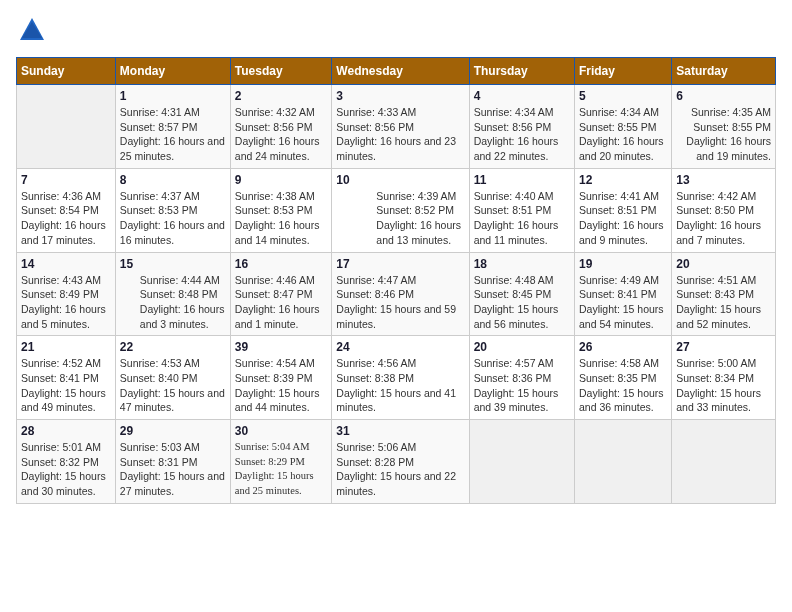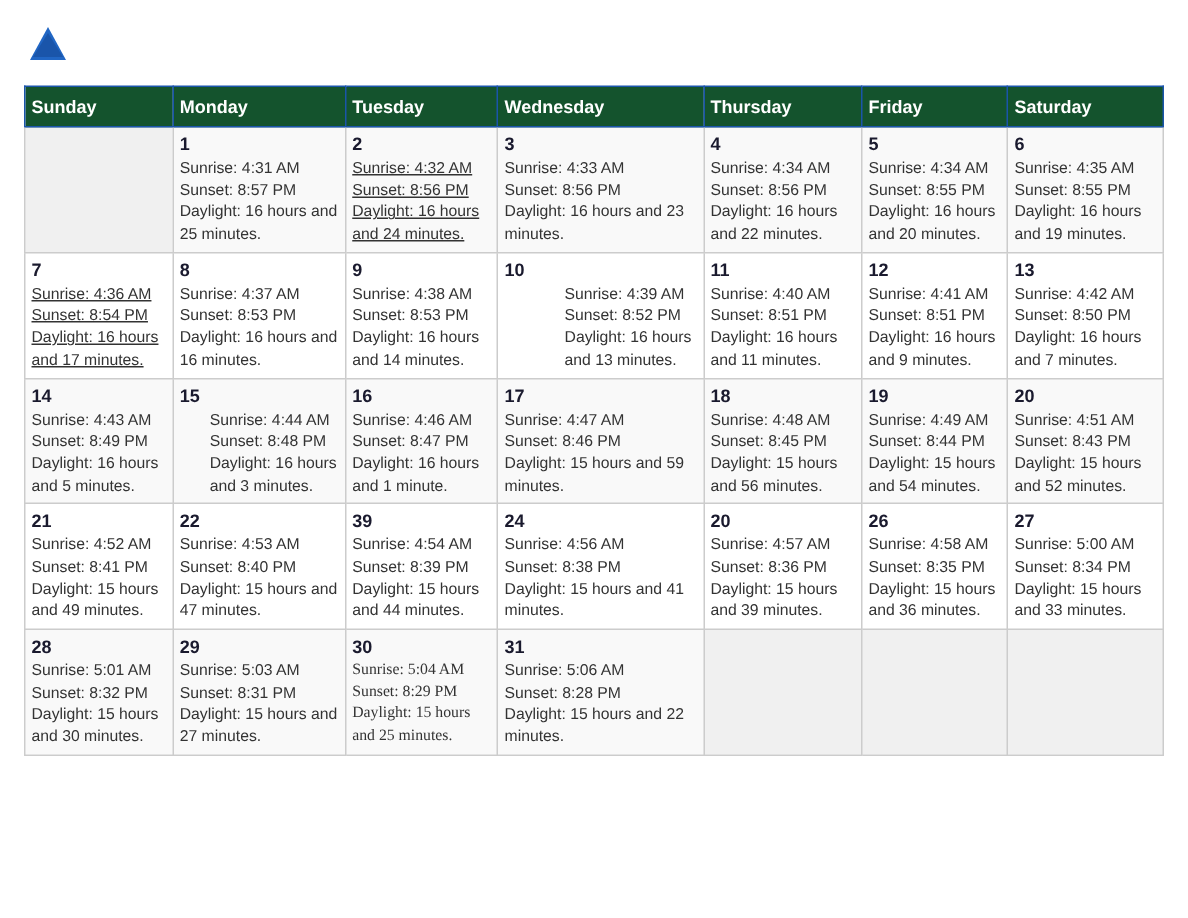--- a/index.html
+++ b/index.html
@@ -46,21 +46,21 @@
     .location-subtitle {
       font-size: 14px;
       color: #333;
     }
     table {
       width: 100%;
       border-collapse: collapse;
       font-size: 11px;
     }
     thead tr {
-      background-color: #14532d;
+      background-color: #a16207;
       color: #fff;
       padding-left: 28px;
     }
     thead th {
       padding: 6px 4px;
       text-align: left;
       font-size: 12px;
       font-weight: bold;
       border: 1px solid #1a55aa;
     }
@@ -129,21 +129,21 @@
   <tr>
         <td class="empty-cell"></td>
         <td>
           <div class="day-number">1</div>
           <div class="day-info" style="white-space: pre-line;">Sunrise: 4:31 AM
 Sunset: 8:57 PM
 Daylight: 16 hours and 25 minutes.</div>
         </td>
         <td>
           <div class="day-number">2</div>
-          <div class="day-info" style="white-space: pre-line; text-decoration: underline;">Sunrise: 4:32 AM
+          <div class="day-info" style="white-space: pre-line;">Sunrise: 4:32 AM
 Sunset: 8:56 PM
 Daylight: 16 hours and 24 minutes.</div>
         </td>
         <td>
           <div class="day-number">3</div>
           <div class="day-info" style="white-space: pre-line;">Sunrise: 4:33 AM
 Sunset: 8:56 PM
 Daylight: 16 hours and 23 minutes.</div>
         </td>
         <td>
@@ -153,29 +153,29 @@
 Daylight: 16 hours and 22 minutes.</div>
         </td>
         <td>
           <div class="day-number">5</div>
           <div class="day-info" style="white-space: pre-line;">Sunrise: 4:34 AM
 Sunset: 8:55 PM
 Daylight: 16 hours and 20 minutes.</div>
         </td>
         <td>
           <div class="day-number">6</div>
-          <div class="day-info" style="white-space: pre-line;">Sunrise: 4:35 AM
+          <div class="day-info" style="white-space: pre-line; text-align: right;">Sunrise: 4:35 AM
 Sunset: 8:55 PM
 Daylight: 16 hours and 19 minutes.</div>
         </td>
       </tr>
       <tr>
         <td>
           <div class="day-number">7</div>
-          <div class="day-info" style="white-space: pre-line; text-decoration: underline;">Sunrise: 4:36 AM
+          <div class="day-info" style="white-space: pre-line;">Sunrise: 4:36 AM
 Sunset: 8:54 PM
 Daylight: 16 hours and 17 minutes.</div>
         </td>
         <td>
           <div class="day-number">8</div>
           <div class="day-info" style="white-space: pre-line;">Sunrise: 4:37 AM
 Sunset: 8:53 PM
 Daylight: 16 hours and 16 minutes.</div>
         </td>
         <td>
@@ -236,21 +236,21 @@
         </td>
         <td>
           <div class="day-number">18</div>
           <div class="day-info" style="white-space: pre-line;">Sunrise: 4:48 AM
 Sunset: 8:45 PM
 Daylight: 15 hours and 56 minutes.</div>
         </td>
         <td>
           <div class="day-number">19</div>
           <div class="day-info" style="white-space: pre-line;">Sunrise: 4:49 AM
-Sunset: 8:44 PM
+Sunset: 8:41 PM
 Daylight: 15 hours and 54 minutes.</div>
         </td>
         <td>
           <div class="day-number">20</div>
           <div class="day-info" style="white-space: pre-line;">Sunrise: 4:51 AM
 Sunset: 8:43 PM
 Daylight: 15 hours and 52 minutes.</div>
         </td>
       </tr>
       <tr>

